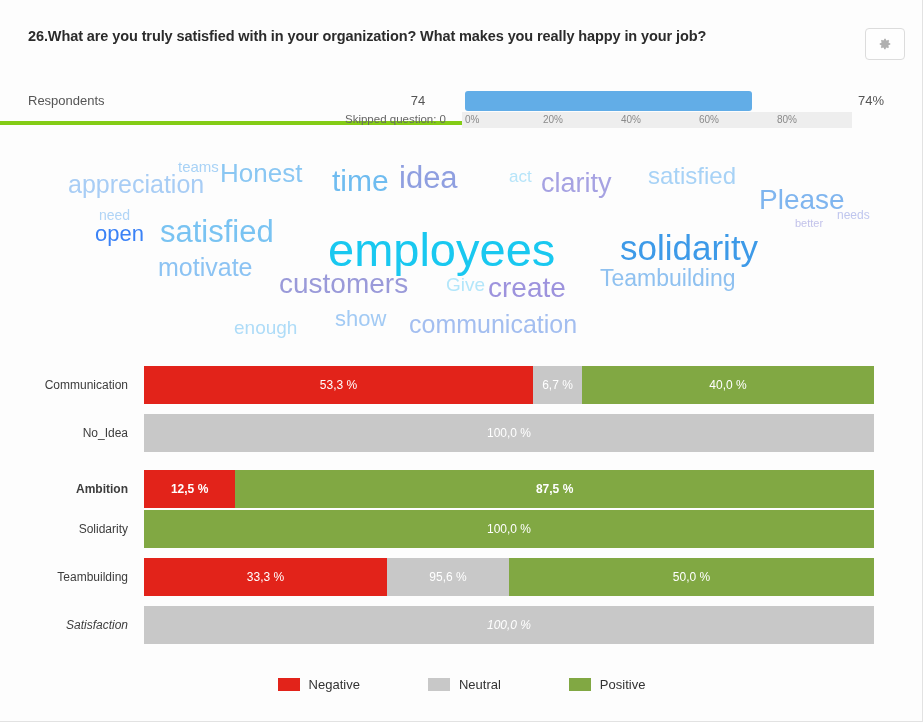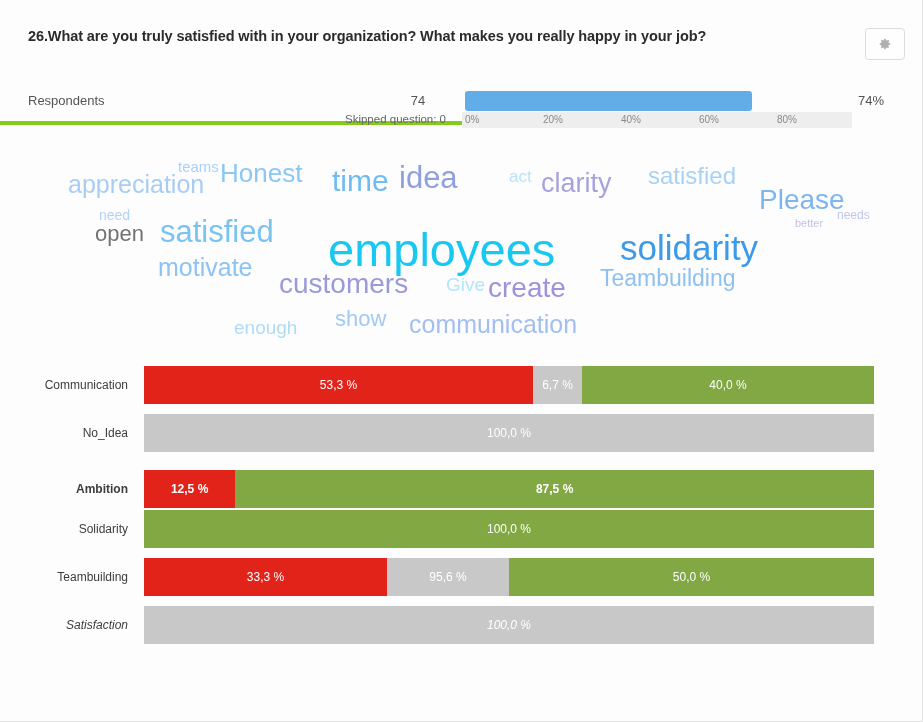--- a/index.html
+++ b/index.html
@@ -256,21 +256,21 @@
       <span class="w" style="left: 279px; top: 132px; font-size: 28px; color: rgb(154, 154, 217);">customers</span>
       <span class="w" style="left: 488px; top: 136px; font-size: 28px; color: rgb(157, 147, 221);">create</span>
       <span class="w" style="left: 541px; top: 32px; font-size: 27px; color: rgb(166, 162, 226);">clarity</span>
       <span class="w" style="left: 220px; top: 22px; font-size: 26px; color: rgb(138, 199, 243);">Honest</span>
       <span class="w" style="left: 158px; top: 117px; font-size: 25px; color: rgb(140, 195, 243);">motivate</span>
       <span class="w" style="left: 68px; top: 34px; font-size: 25px; color: rgb(168, 205, 245);">appreciation</span>
       <span class="w" style="left: 409px; top: 174px; font-size: 25px; color: rgb(163, 190, 240);">communication</span>
       <span class="w" style="left: 648px; top: 26px; font-size: 24px; color: rgb(167, 210, 246);">satisfied</span>
       <span class="w" style="left: 600px; top: 129px; font-size: 23px; color: rgb(143, 193, 240);">Teambuilding</span>
       <span class="w" style="left: 335px; top: 170px; font-size: 22px; color: rgb(162, 202, 244);">show</span>
-      <span class="w" style="left: 95px; top: 85px; font-size: 22px; color: #737373;">open</span>
+      <span class="w" style="left: 95px; top: 85px; font-size: 22px; color: #3b82f6;">open</span>
       <span class="w" style="left: 234px; top: 180px; font-size: 19px; color: rgb(174, 220, 248);">enough</span>
       <span class="w" style="left: 446px; top: 137px; font-size: 19px; color: rgb(179, 230, 250);">Give</span>
       <span class="w" style="left: 509px; top: 30px; font-size: 17px; color: rgb(182, 228, 249);">act</span>
       <span class="w" style="left: 178px; top: 21px; font-size: 15px; color: rgb(168, 210, 246);">teams</span>
       <span class="w" style="left: 99px; top: 70px; font-size: 14px; color: rgb(176, 212, 246);">need</span>
       <span class="w" style="left: 837px; top: 71px; font-size: 12px; color: rgb(191, 198, 238);">needs</span>
       <span class="w" style="left: 795px; top: 80px; font-size: 11px; color: rgb(194, 194, 234);">better</span>
     </div>
 
   <div class="bars">
@@ -310,14 +310,28 @@
         </div>
       </div>
       <div class="bar-row" style="top: 248px; font-style: italic;">
         <div class="bar-label">Satisfaction</div>
         <div class="bar-track">
           <div class="seg seg-neu" style="width: 100%;">100,0 %</div>
         </div>
       </div>
     </div>
 
+  <div class="legend">
+      <div class="leg-item">
+        <span class="leg-sw" style="background: rgb(226, 35, 26);"></span>
+        <span class="leg-txt">Negative</span>
+      </div>
+      <div class="leg-item">
+        <span class="leg-sw" style="background: rgb(200, 200, 200);"></span>
+        <span class="leg-txt">Neutral</span>
+      </div>
+      <div class="leg-item">
+        <span class="leg-sw" style="background: rgb(129, 168, 67);"></span>
+        <span class="leg-txt">Positive</span>
+      </div>
+    </div>
 
 </div>
 
 </body></html>

